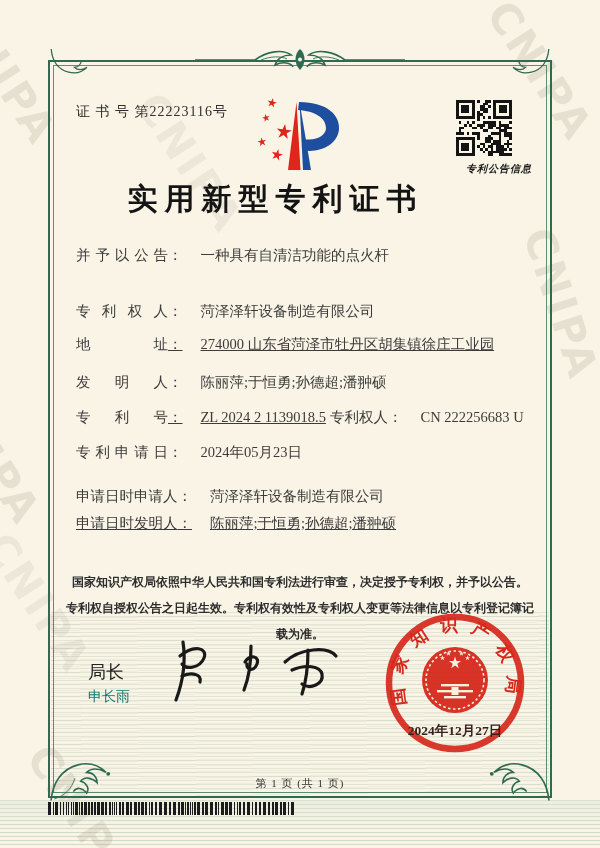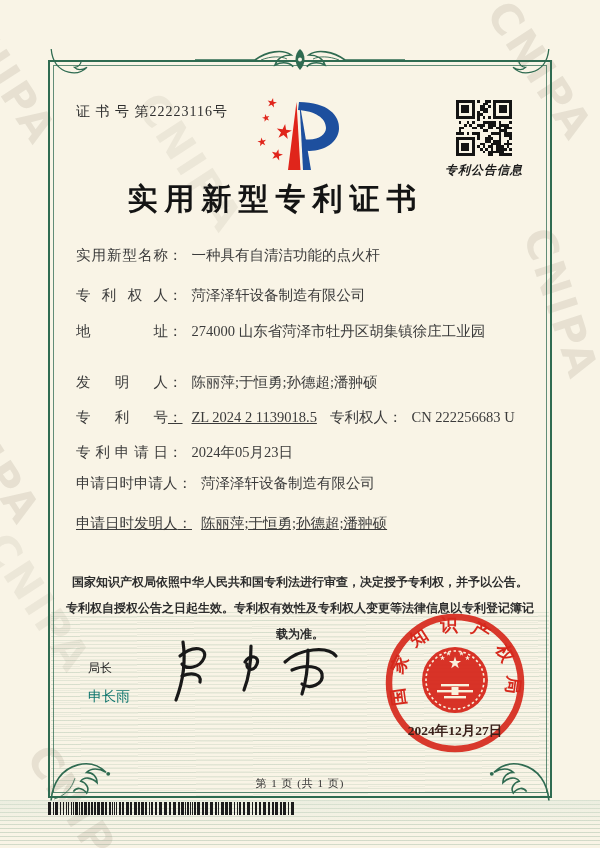--- a/index.html
+++ b/index.html
@@ -32,36 +32,36 @@
     position:absolute;z-index:2;left:0;top:800px;width:600px;height:48px;
     background:
       linear-gradient(180deg, rgba(222,232,218,0.5), rgba(0,0,0,0) 60%),
       repeating-linear-gradient(180deg, rgba(58,116,84,0.20) 0 1px, rgba(0,0,0,0) 1px 4px);
     pointer-events:none;
   }
   .cert-no{position:absolute;z-index:3;left:76px;top:103px;font-size:14px;letter-spacing:1px;color:#2e2e2e;}
   .logo{position:absolute;z-index:3;left:235px;top:92px;width:130px;height:88px;}
   .qr{position:absolute;z-index:3;left:456px;top:100px;width:56px;height:56px;}
   .qr-label{
-    position:absolute;z-index:3;left:436px;top:162px;width:96px;text-align:center;
-    font-size:12px;font-style:italic;font-weight:600;color:#1c1c1c;letter-spacing:1px;
+    position:absolute;z-index:3;left:436px;top:162px;width:96px;text-align:right;
+    font-size:10px;font-style:italic;font-weight:600;color:#1c1c1c;letter-spacing:1px;
   }
   .title{
     position:absolute;z-index:3;left:0;top:179px;width:551px;text-align:center;
     font-size:30px;font-weight:bold;letter-spacing:7px;color:#141414;
   }
   .row{position:absolute;z-index:3;left:76px;font-size:14.5px;color:#3b3b3b;white-space:nowrap;}
   .jl{display:inline-block;width:92px;text-align:justify;text-align-last:justify;}
-  .fvalue{margin-left:9px;}
+  .fvalue{margin-left:18px;}
   .rpair{position:absolute;left:254px;top:0;white-space:nowrap;}
   .statement{
     position:absolute;z-index:3;left:63px;top:570px;width:474px;text-align:center;
     font-size:12px;line-height:2.15;color:#2d2d2d;font-weight:600;
   }
-  .sig-title{position:absolute;z-index:3;left:88px;top:660px;font-size:12px;color:#222;}
+  .sig-title{position:absolute;z-index:3;left:88px;top:660px;font-size:18px;color:#222;}
   .sig-name{position:absolute;z-index:3;left:88px;top:688px;font-size:14px;color:#0f766e;}
   .sig-script{position:absolute;z-index:3;left:150px;top:632px;}
   .seal{position:absolute;z-index:4;left:380px;top:608px;width:150px;height:150px;}
   .footer{
     position:absolute;z-index:3;left:0;top:776px;width:600px;text-align:center;
     font-size:11px;color:#333;letter-spacing:1px;
   }
   .barcode{position:absolute;z-index:4;left:48px;top:801px;}
   .ornament-top{position:absolute;z-index:3;left:195px;top:47px;}
   .flourish{position:absolute;z-index:3;}
@@ -281,39 +281,39 @@
         <rect x="0" y="14" width="7" height="7" fill="#141414"></rect>
         <rect x="1" y="15" width="5" height="5" fill="#f9f4e6"></rect>
         <rect x="2" y="16" width="3" height="3" fill="#141414"></rect>
       </svg>
   </div>
   <div class="qr-label">专利公告信息</div>
 
   <div class="title">实用新型专利证书</div>
 
   <div class="row" style="top:246px;">
-    <span class="jl">实用新型名称</span><span>：</span><span class="fvalue">一种具有自清洁功能的点火杆</span>
-  </div>
-  <div class="row" style="top:286px;">
+    <span class="jl">并予以公告</span><span>：</span><span class="fvalue">一种具有自清洁功能的点火杆</span>
+  </div>
+  <div class="row" style="top:302px;">
     <span class="jl">专利权人</span><span>：</span><span class="fvalue">菏泽泽轩设备制造有限公司</span>
   </div>
-  <div class="row" style="top:322px;">
+  <div class="row" style="top:335px;text-decoration:underline;">
     <span class="jl">地址</span><span>：</span><span class="fvalue">274000 山东省菏泽市牡丹区胡集镇徐庄工业园</span>
   </div>
   <div class="row" style="top:373px;">
     <span class="jl">发明人</span><span>：</span><span class="fvalue">陈丽萍;于恒勇;孙德超;潘翀硕</span>
   </div>
   <div class="row" style="top:408px;width:476px;text-decoration:underline;">
     <span class="jl">专利号</span><span>：</span><span class="fvalue">ZL 2024 2 1139018.5</span>
     <span class="rpair"><span>专利权人</span><span>：</span><span class="fvalue">CN 222256683 U</span></span>
   </div>
   <div class="row" style="top:443px;width:476px;">
     <span class="jl">专利申请日</span><span>：</span><span class="fvalue">2024年05月23日</span>
   </div>
-  <div class="row" style="top:474px;">
+  <div class="row" style="top:487px;">
     <span>申请日时申请人</span><span>：</span><span class="fvalue">菏泽泽轩设备制造有限公司</span>
   </div>
   <div class="row" style="top:514px;text-decoration:underline;">
     <span>申请日时发明人</span><span>：</span><span class="fvalue">陈丽萍;于恒勇;孙德超;潘翀硕</span>
   </div>
 
   <div class="statement">
     <div>国家知识产权局依照中华人民共和国专利法进行审查，决定授予专利权，并予以公告。</div>
     <div>专利权自授权公告之日起生效。专利权有效性及专利权人变更等法律信息以专利登记簿记载为准。</div>
   </div>

